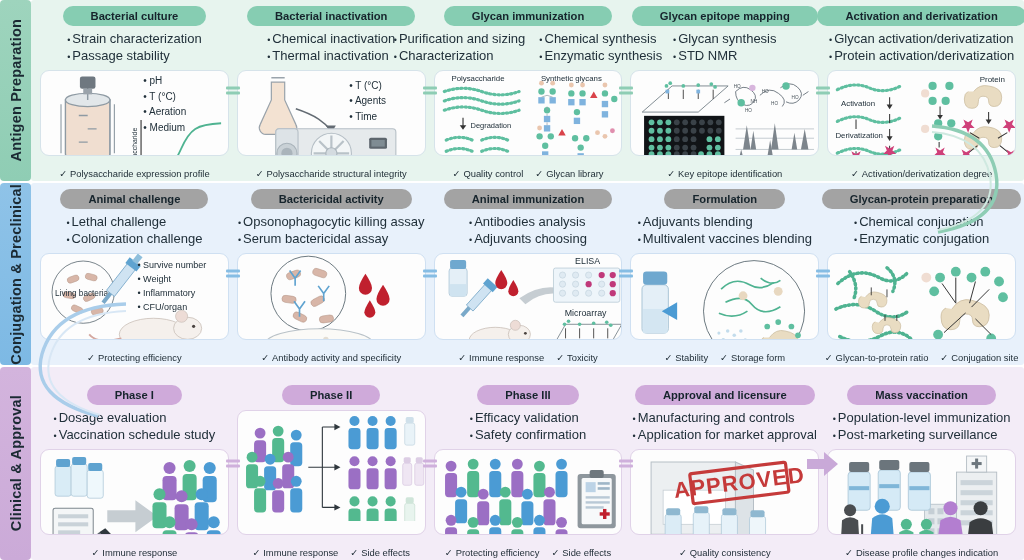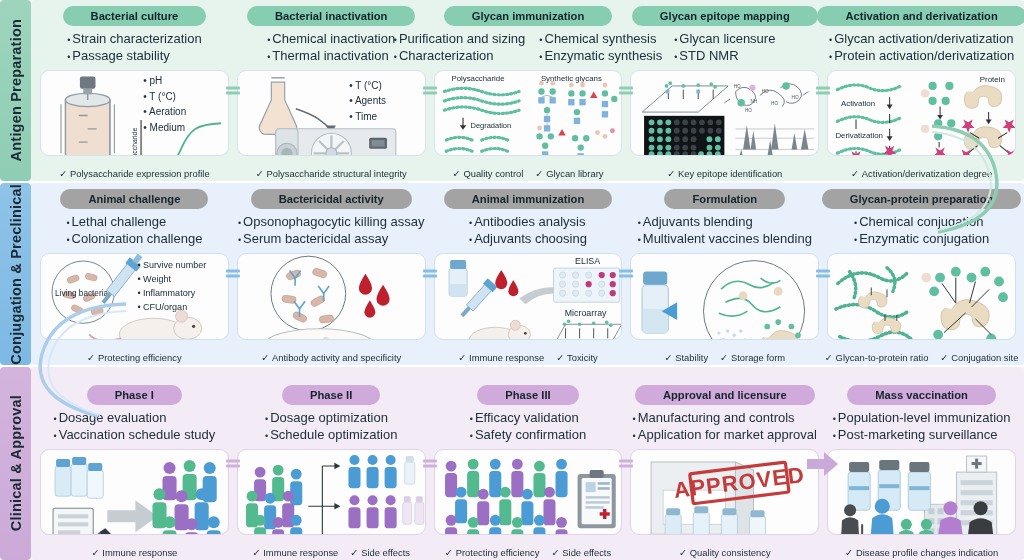--- a/index.html
+++ b/index.html
@@ -321,21 +321,21 @@
           <span class="chk">Quality control</span>
           <span class="chk">Glycan library</span>
         </div>
         <div class="connector"></div>
       </div>
 
       <div class="step">
         <div class="pill">Glycan epitope mapping</div>
         <div class="bullets">
           <ul>
-            <li>Glycan licensure</li>
+            <li>Glycan synthesis</li>
             <li>STD NMR</li>
           </ul>
         </div>
         <div class="card">
           <svg class="art" viewBox="0 0 200 104">
 
             <polygon points="12,44 44,16 104,16 72,44" fill="none" stroke="#6b7880" stroke-width=".9"></polygon>
             <g stroke="#444" stroke-width="1">
               <path d="M40 30 v-10 M56 30 v-10 M72 30 v-10 M88 30 v-10"></path>
             </g>
@@ -898,26 +898,20 @@
           </svg>
         </div>
         <div class="checks">
           <span class="chk">Immune response</span>
         </div>
         <div class="connector"></div>
       </div>
 
       <div class="step">
         <div class="pill">Phase II</div>
-        <div class="bullets">
-          <ul>
-            <li>Dosage optimization</li>
-            <li>Schedule optimization</li>
-          </ul>
-        </div>
         <div class="card">
           <svg class="art" viewBox="0 0 186 110">
 
             <g>
               <g fill="#9b6fc4">
                   <circle cx="22" cy="22" r="5.4"></circle>
                   <rect x="16" y="29" width="12" height="22" rx="3.6"></rect>
                 </g>
               <g fill="#53b98f">
                   <circle cx="40" cy="20" r="5.4"></circle>

